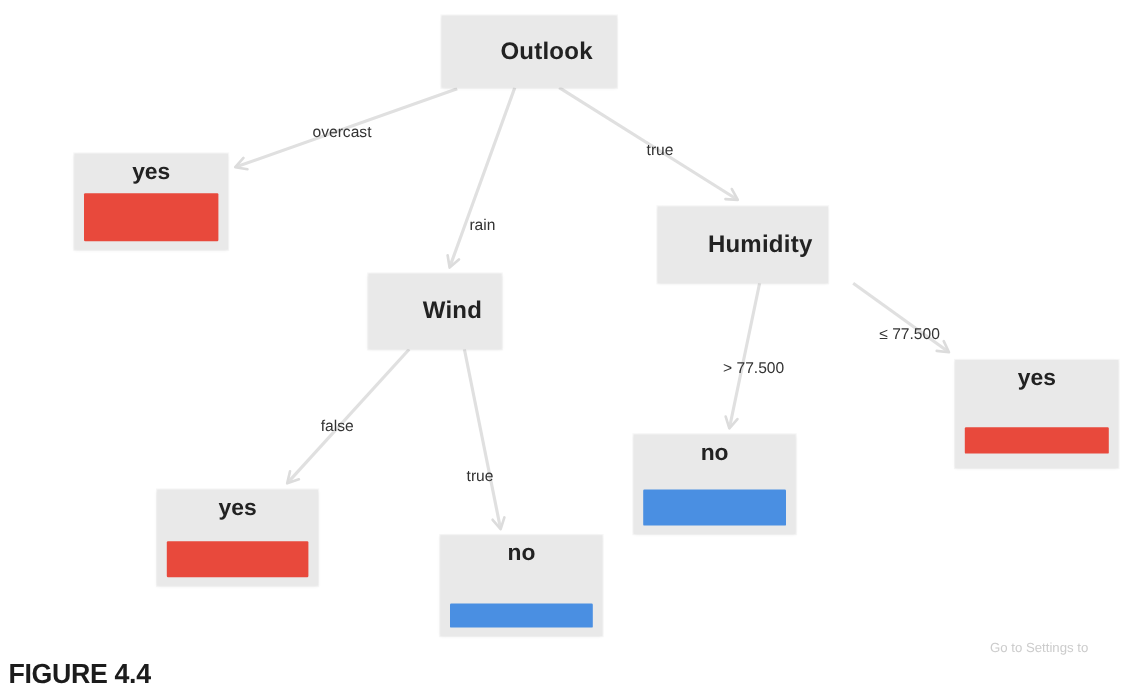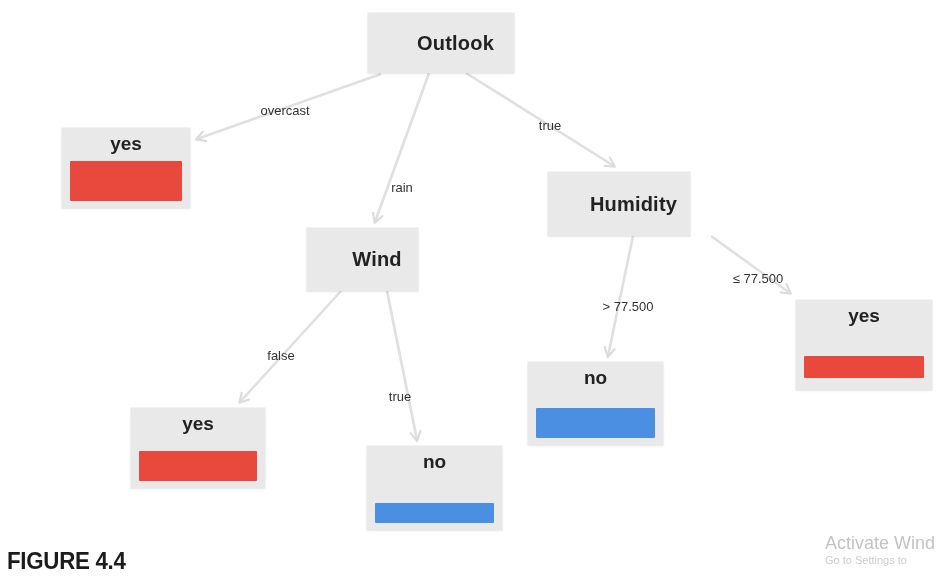--- a/index.html
+++ b/index.html
@@ -165,17 +165,16 @@
   <div class="edge-label" id="el-rain">rain</div>
   <div class="edge-label" id="el-sunny">true</div>
   <div class="edge-label" id="el-false">false</div>
   <div class="edge-label" id="el-true">true</div>
   <div class="edge-label" id="el-gt">&gt; 77.500</div>
   <div class="edge-label" id="el-le">≤ 77.500</div>
 
   <div class="caption">FIGURE 4.4</div>
 
   <div class="watermark">
-    <div class="watermark-line1">Activate Wind</div>
     <div class="watermark-line2">Go to Settings to</div>
   </div>
 
 </div>
 
 </body></html>

